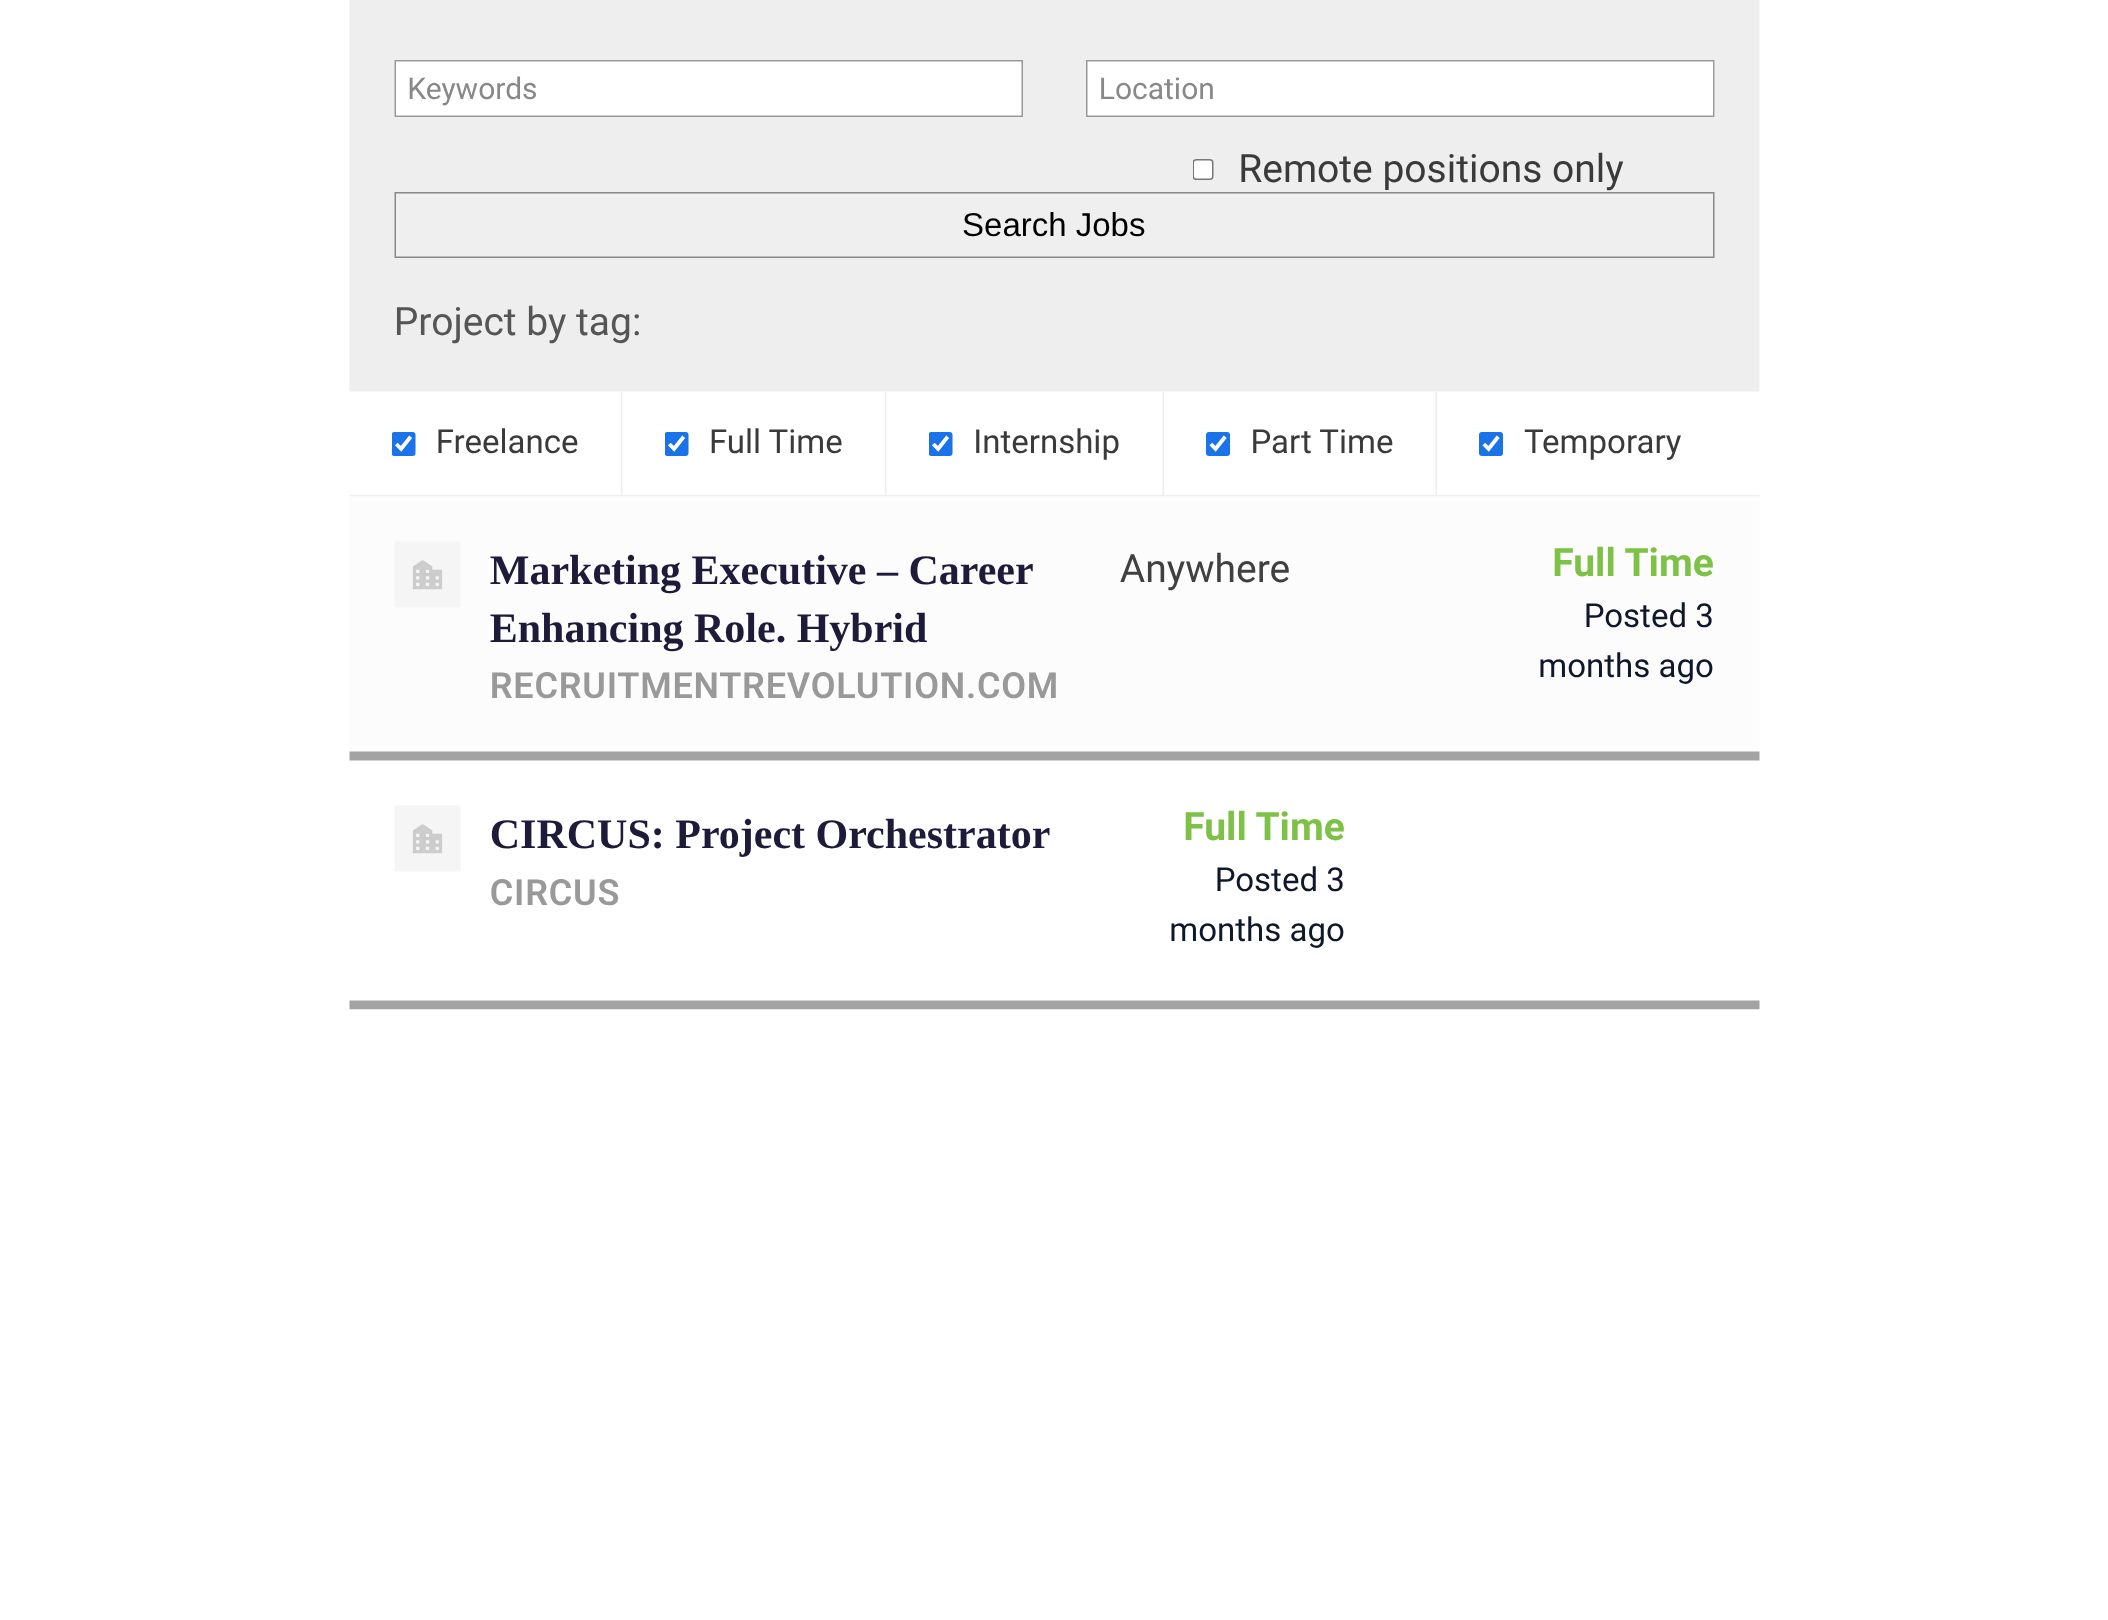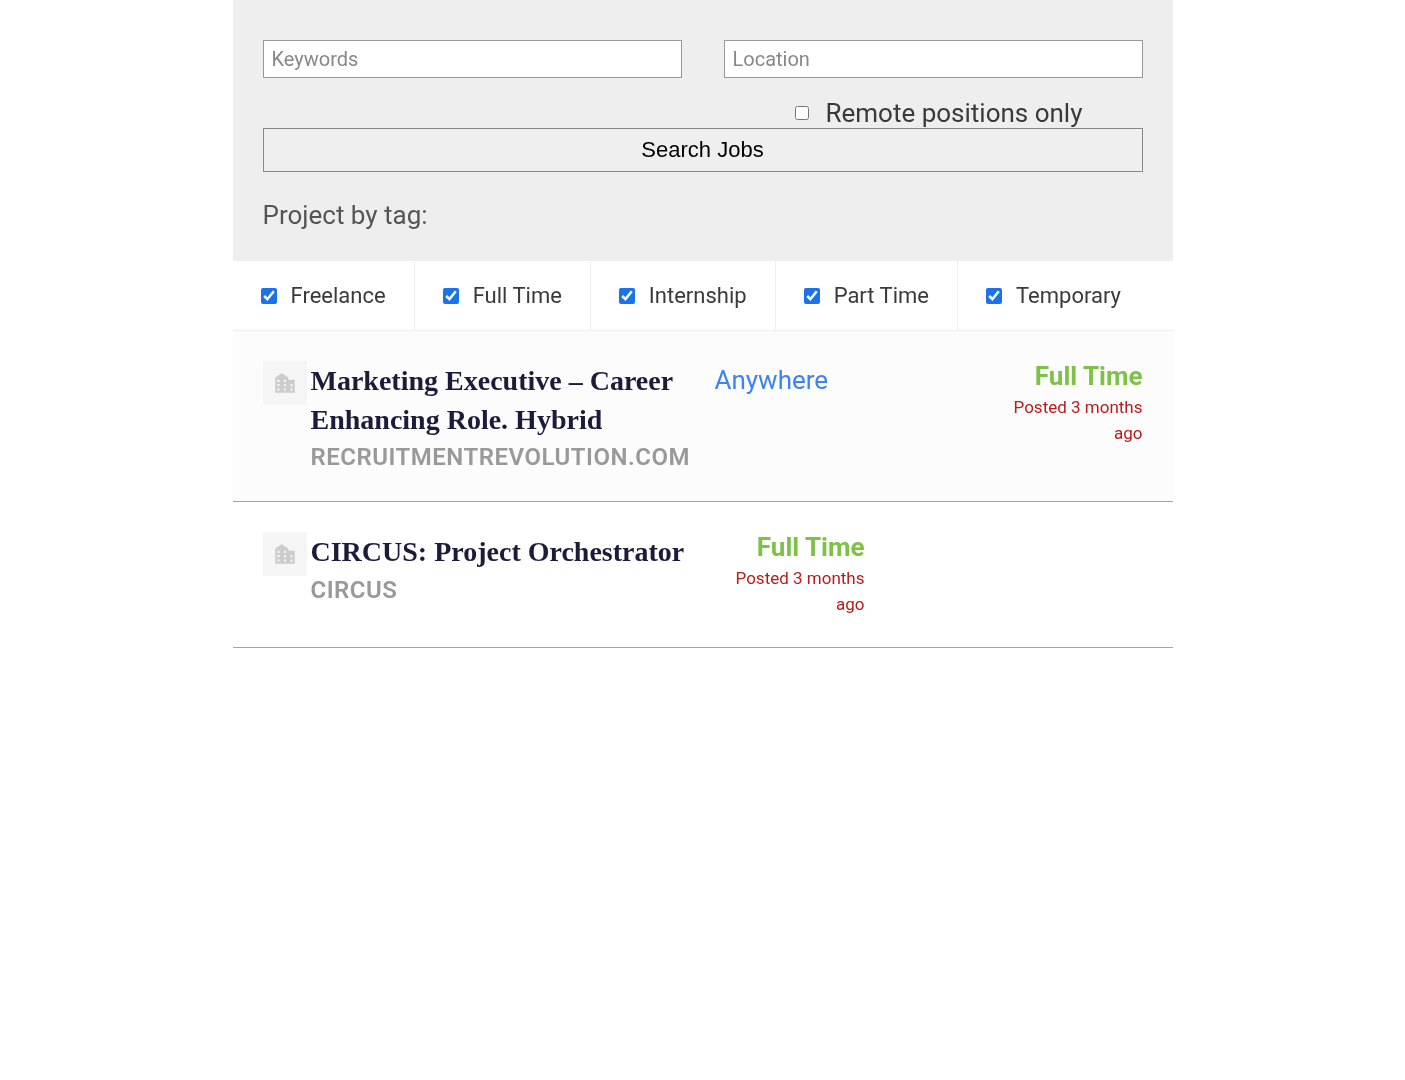--- a/index.html
+++ b/index.html
@@ -92,22 +92,22 @@
       width: 16px;
       height: 16px;
       accent-color: #1a73e8;
     }
     .job-list {
       border-top: 1px solid #eee;
     }
     .job-item {
       display: flex;
       padding: 30px;
-      border-bottom: 1px solid #a3a3a3;
-      gap: 4px;
+      border-bottom: 6px solid #a3a3a3;
+      gap: 20px;
       cursor: pointer;
     }
     .job-item:first-child {
       background: #fcfcfc;
     }
     .job-logo {
       width: 44px;
       height: 44px;
       background: #f5f5f5;
       flex-shrink: 0;
@@ -133,36 +133,36 @@
     }
     .job-company {
       font-size: 24px;
       color: #999;
       font-weight: 600;
       letter-spacing: 0.5px;
     }
     .job-location {
       flex: 1;
       font-size: 26px;
-      color: #3b82f6;
+      color: #404040;
       line-height: 1.5;
     }
     .job-meta {
       flex: 0 0 150px;
       text-align: right;
     }
     .job-type {
       font-size: 26px;
       color: #7dc146;
       font-weight: 700;
       margin-bottom: 4px;
     }
     .job-posted {
-      font-size: 17px;
-      color: #b91c1c;
+      font-size: 22px;
+      color: #0f172a;
       line-height: 1.5;
     }
   </style>
 </head>
 <body>
 
 <div class="container">
   <div class="search-panel">
     <div class="search-row">
       <input type="text" class="search-input" placeholder="Keywords" style="">

